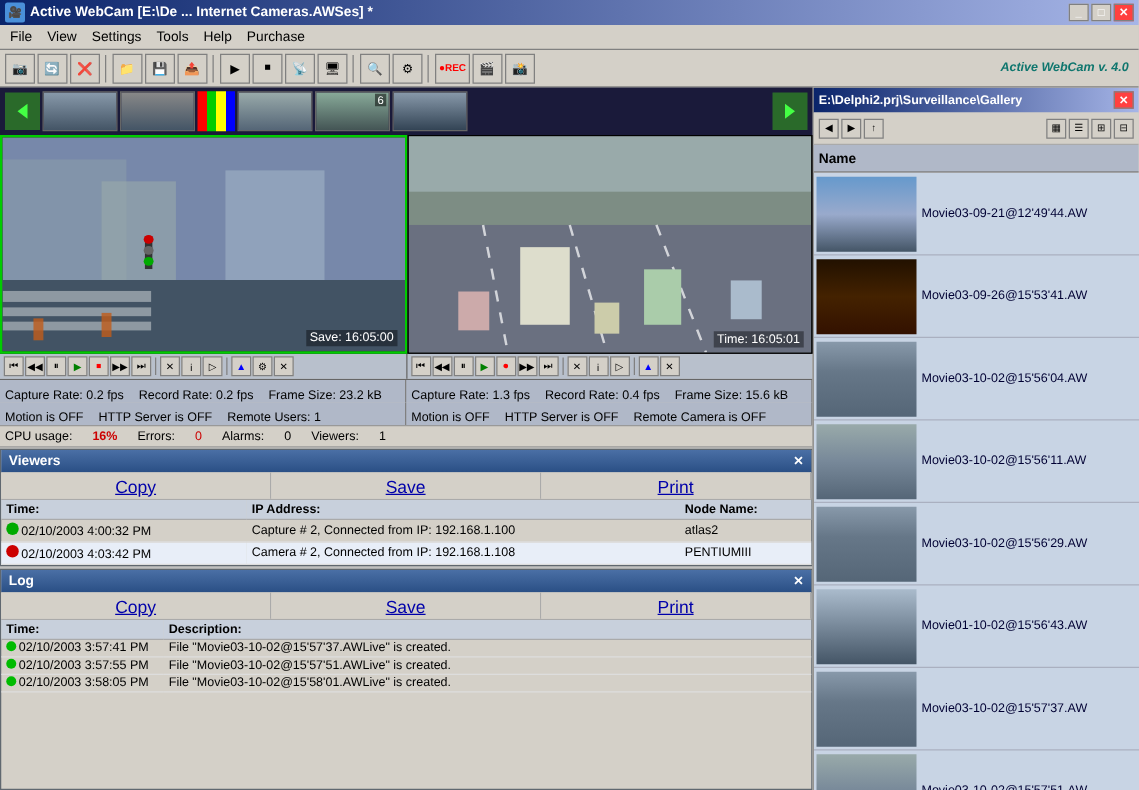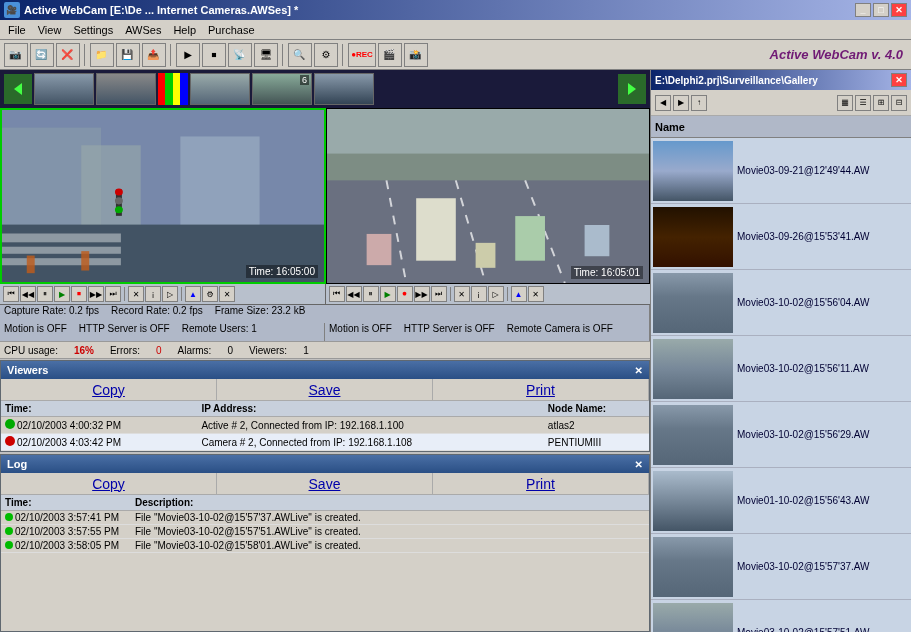--- a/index.html
+++ b/index.html
@@ -49,21 +49,21 @@
     .toolbar-btn {
       width: 24px; height: 24px;
       background: #d4d0c8;
       border: 1px solid #808080;
       display: flex; align-items: center; justify-content: center;
       cursor: pointer; font-size: 10px;
     }
     .toolbar-separator { width: 2px; height: 22px; border-left: 1px solid #808080; margin: 0 2px; }
     .toolbar-version {
       position: absolute; right: 8px;
-      color: #701a75; font-size: 13px; font-weight: bold; font-style: italic;
+      color: #0f766e; font-size: 10px; font-weight: bold; font-style: italic;
     }
 
     
     .main-layout {
       display: flex;
       height: 612px; 
     }
 
     
     .left-panel {
@@ -132,21 +132,21 @@
     
     .status-bar {
       height: 18px;
       background: #b0b8c8;
       display: flex;
       font-size: 10px;
     }
     .status-half {
       flex: 1;
       display: flex;
-      align-items: flex-start;
+      align-items: flex-end;
       padding: 0 4px;
       gap: 12px;
       border-right: 1px solid #808080;
     }
     .status-item { white-space: nowrap; }
 
     
     .bottom-status {
       height: 18px;
       background: #d4d0c8;
@@ -332,21 +332,21 @@
     <div class="tb-btn">_</div>
     <div class="tb-btn">□</div>
     <div class="tb-btn close">✕</div>
   </div>
 </div>
 
 <div class="menu-bar">
   <span class="menu-item">File</span>
   <span class="menu-item">View</span>
   <span class="menu-item">Settings</span>
-  <span class="menu-item">AWSes</span>
+  <span class="menu-item">Tools</span>
   <span class="menu-item">Help</span>
   <span class="menu-item">Purchase</span>
 </div>
 
 <div class="toolbar">
   <div class="toolbar-btn">📷</div>
   <div class="toolbar-btn">🔄</div>
   <div class="toolbar-btn">❌</div>
   <div class="toolbar-separator"></div>
   <div class="toolbar-btn">📁</div>
@@ -418,21 +418,21 @@
             <rect x="25" y="165" width="8" height="20" fill="#ff6600" opacity="0.8"></rect>
             <rect x="80" y="160" width="8" height="22" fill="#ff6600" opacity="0.8"></rect>
 
             <rect x="115" y="90" width="6" height="30" fill="#333"></rect>
             <circle cx="118" cy="93" r="4" fill="#cc0000"></circle>
             <circle cx="118" cy="103" r="4" fill="#666"></circle>
             <circle cx="118" cy="113" r="4" fill="#00aa00"></circle>
 
             <rect x="0" y="130" width="325" height="65" fill="#334455" opacity="0.3"></rect>
           </svg>
-          <div class="cam-timestamp">Time: 16:05:00</div>
+          <div class="cam-timestamp">Save: 16:05:00</div>
         </div>
       </div>
 
       <div class="camera-view">
         <div class="cam2-bg">
           <svg width="100%" height="100%" viewBox="0 0 325 195" preserveAspectRatio="none" style="position:absolute;top:0;left:0;">
 
             <rect width="325" height="195" fill="#99aaaa"></rect>
 
             <rect x="0" y="50" width="325" height="40" fill="#6a7a6a" opacity="0.6"></rect>
@@ -489,20 +489,25 @@
         <div class="ctrl-btn">✕</div>
       </div>
     </div>
 
     <div class="status-bar">
       <div class="status-half">
         <span class="status-item">Capture Rate: 0.2 fps</span>
         <span class="status-item">Record Rate: 0.2 fps</span>
         <span class="status-item">Frame Size: 23.2 kB</span>
       </div>
+      <div class="status-half">
+        <span class="status-item">Capture Rate: 1.3 fps</span>
+        <span class="status-item">Record Rate: 0.4 fps</span>
+        <span class="status-item">Frame Size: 15.6 kB</span>
+      </div>
     </div>
     <div class="status-bar">
       <div class="status-half">
         <span class="status-item">Motion is OFF</span>
         <span class="status-item">HTTP Server is OFF</span>
         <span class="status-item">Remote Users: 1</span>
       </div>
       <div class="status-half">
         <span class="status-item">Motion is OFF</span>
         <span class="status-item">HTTP Server is OFF</span>
@@ -537,21 +542,21 @@
             <th>Time:</th>
             <th>IP Address:</th>
             <th>Node Name:</th>
           </tr>
         </thead>
         <tbody id="viewers-tbody">
         <tr>
     <td>
       <span class="viewer-icon green"></span>02/10/2003 4:00:32 PM
     </td>
-    <td>Active # 2, Connected from IP: 192.168.1.100</td>
+    <td>Capture # 2, Connected from IP: 192.168.1.100</td>
     <td>atlas2</td>
   </tr>
             <tr>
     <td>
       <span class="viewer-icon red"></span>02/10/2003 4:03:42 PM
     </td>
     <td>Camera # 2, Connected from IP: 192.168.1.108</td>
     <td>PENTIUMIII</td>
   </tr>
           </tbody>

